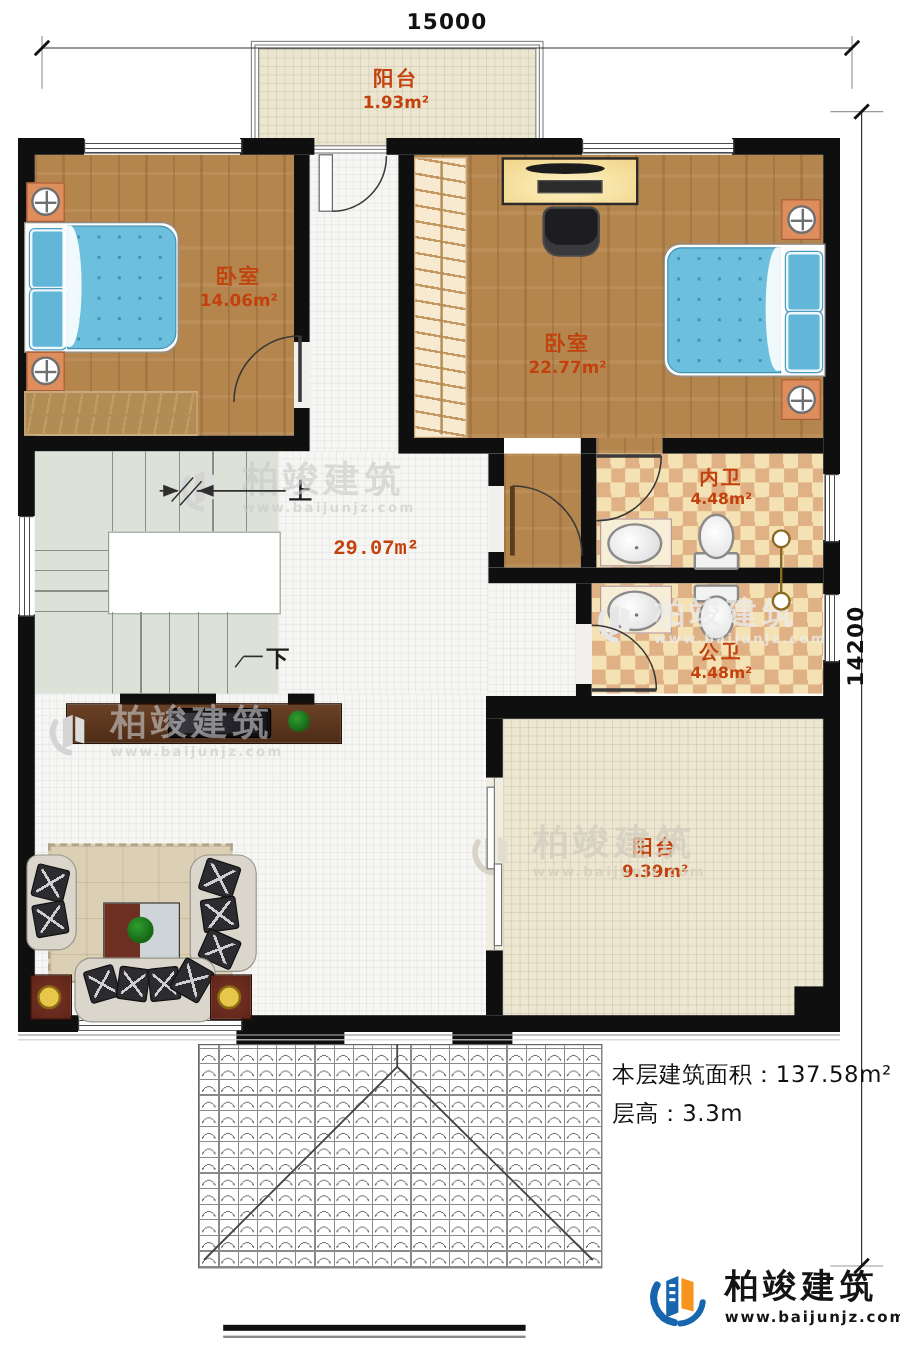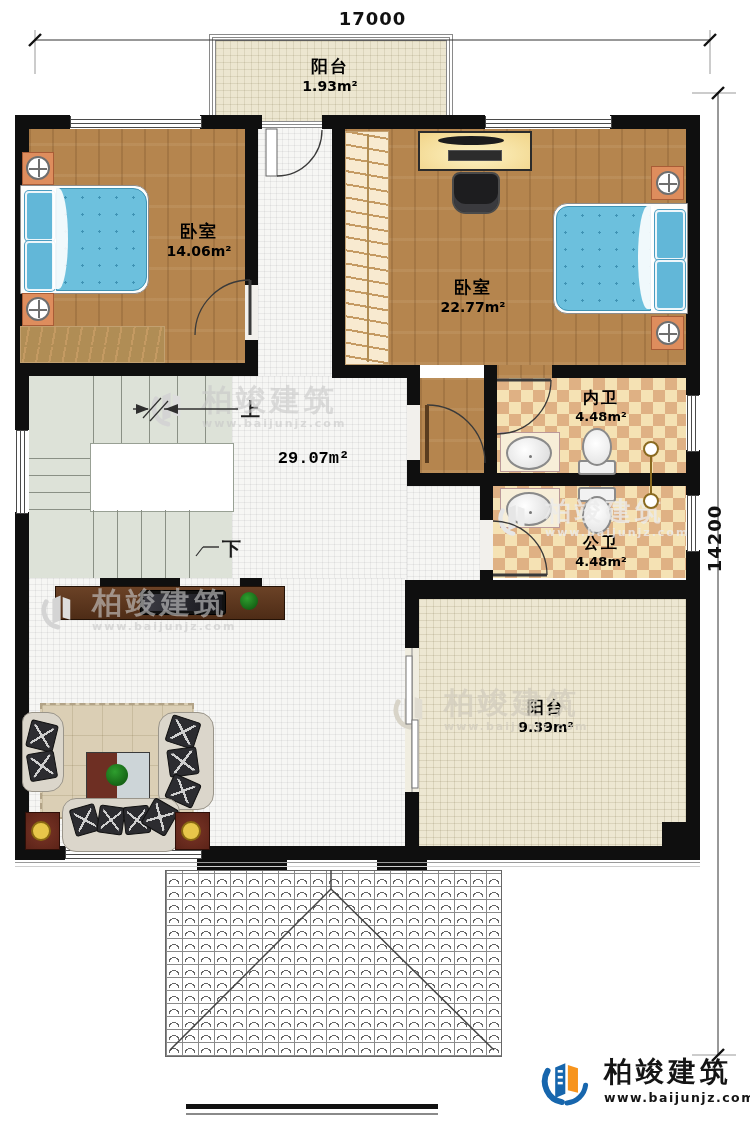--- a/index.html
+++ b/index.html
@@ -18,21 +18,21 @@
     background-image:linear-gradient(rgba(120,110,70,.16) 1px,transparent 1px),
                      linear-gradient(90deg,rgba(120,110,70,.16) 1px,transparent 1px);
     background-size:7px 7px;}
   .floor-bath{position:absolute;
     background:repeating-conic-gradient(#f5e2b4 0% 25%,#dfb184 0% 50%);
     background-size:24px 24px;}
   .floor-stairs{position:absolute;background:#dde2d8;}
   .window-h{position:absolute;background:repeating-linear-gradient(0deg,#4a4a4a 0 1px,#ffffff 1px 4px);border-left:1px solid #444;border-right:1px solid #444;}
   .window-v{position:absolute;background:repeating-linear-gradient(90deg,#4a4a4a 0 1px,#ffffff 1px 4px);border-top:1px solid #444;border-bottom:1px solid #444;}
   .rlabel{position:absolute;display:flex;flex-direction:column;align-items:center;
-    font-weight:bold;color:#000000;line-height:1.3;text-align:center;white-space:nowrap;}
+    font-weight:bold;color:#c2410c;line-height:1.3;text-align:center;white-space:nowrap;}
   .rlabel .nm{font-size:17px;letter-spacing:2px;}
   .rlabel .ar{font-size:14px;letter-spacing:0;}
   .dirlabel{position:absolute;font-weight:bold;color:#1c1c1c;font-size:19px;}
   .dim{position:absolute;color:#111;font-weight:bold;font-size:18px;letter-spacing:1px;}
   .bed{position:absolute;background:#fdfdfb;border:1px solid #8c8c8c;}
   .blanket{position:absolute;background-color:#6cc0dd;border:1px solid #3f93b4;
     background-image:radial-gradient(#3f93b4 1.2px,transparent 1.2px);background-size:17px 17px;}
   .pillow{position:absolute;background:#62b7d8;border:2px solid #eef6fa;border-radius:4px;
     box-shadow:0 0 0 1px #4a9cc0;}
   .stand{position:absolute;background:#de8d5d;border:1px solid #a85c36;}
@@ -343,23 +343,27 @@
     <line x1="29" y1="46" x2="41" y2="34" stroke="#111" stroke-width="2.4"></line>
     <line x1="704" y1="46" x2="716" y2="34" stroke="#111" stroke-width="2.4"></line>
 
     <line x1="718" y1="93" x2="718" y2="1055" stroke="#333" stroke-width="1"></line>
     <line x1="692" y1="93" x2="736" y2="93" stroke="#999" stroke-width="1"></line>
     <line x1="692" y1="1055" x2="736" y2="1055" stroke="#999" stroke-width="1"></line>
     <line x1="712" y1="99" x2="724" y2="87" stroke="#111" stroke-width="2.4"></line>
     <line x1="712" y1="1061" x2="724" y2="1049" stroke="#111" stroke-width="2.4"></line>
   </svg>
 
-  <div class="dim" style="left:35px;top:8px;width:675px;text-align:center;">17000</div>
+  <div class="dim" style="left:35px;top:8px;width:675px;text-align:center;">15000</div>
   <div class="dim" style="left:664px;top:528px;width:100px;text-align:center;transform:rotate(-90deg);transform-origin:50% 50%;">14200</div>
 
+  <div class="notes" style="left:510px;top:880px;width:235px;">
+    <div><span>本层建筑面积：</span><span>137.58m²</span></div>
+    <div><span>层高：</span><span>3.3m</span></div>
+  </div>
 
   <div class="abs" style="left:186px;top:1104px;width:252px;height:5px;background:#111;"></div>
   <div class="abs" style="left:186px;top:1113px;width:252px;height:2px;background:#8a8a8a;"></div>
 
   <div class="abs" style="left:540px;top:1054px;display:flex;align-items:center;gap:10px;">
     <svg width="54" height="54" viewBox="0 0 64 64">
       <path d="M26,57 A25,25 0 0 1 9,20" fill="none" stroke="#1766ad" stroke-width="7" stroke-linecap="round"></path>
       <polygon points="18,16 30,11 30,47 18,52" fill="#1766ad"></polygon>
       <rect x="21" y="19" width="6" height="3" fill="#fff"></rect>
       <rect x="21" y="26" width="6" height="3" fill="#fff"></rect>

